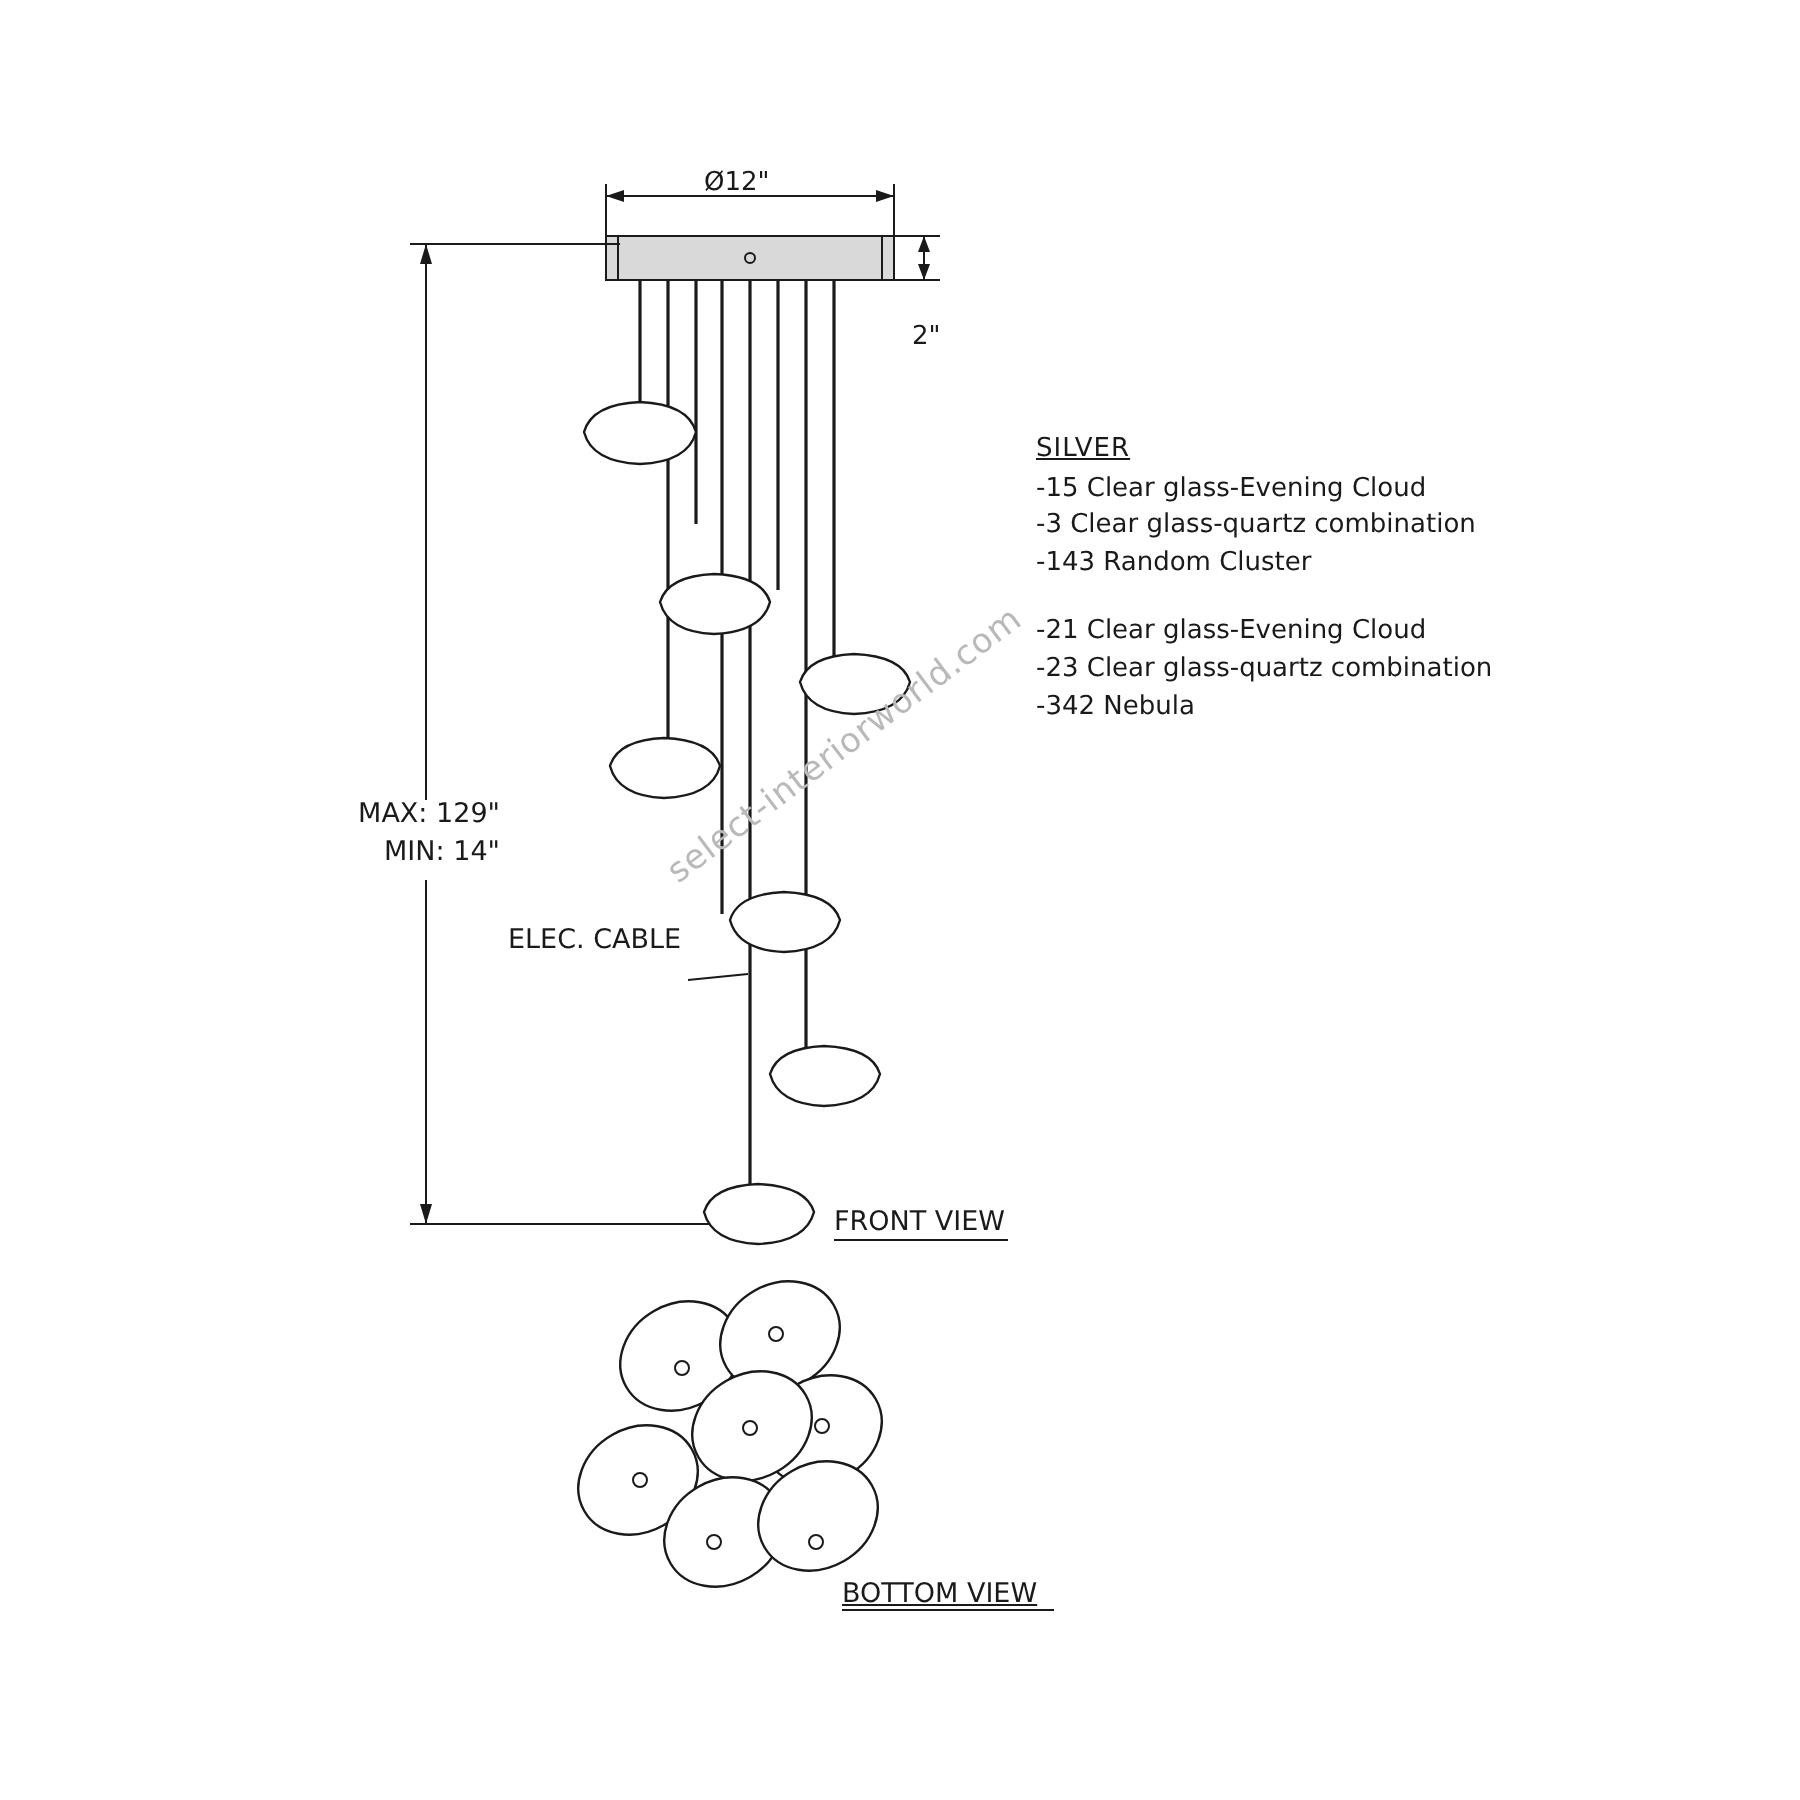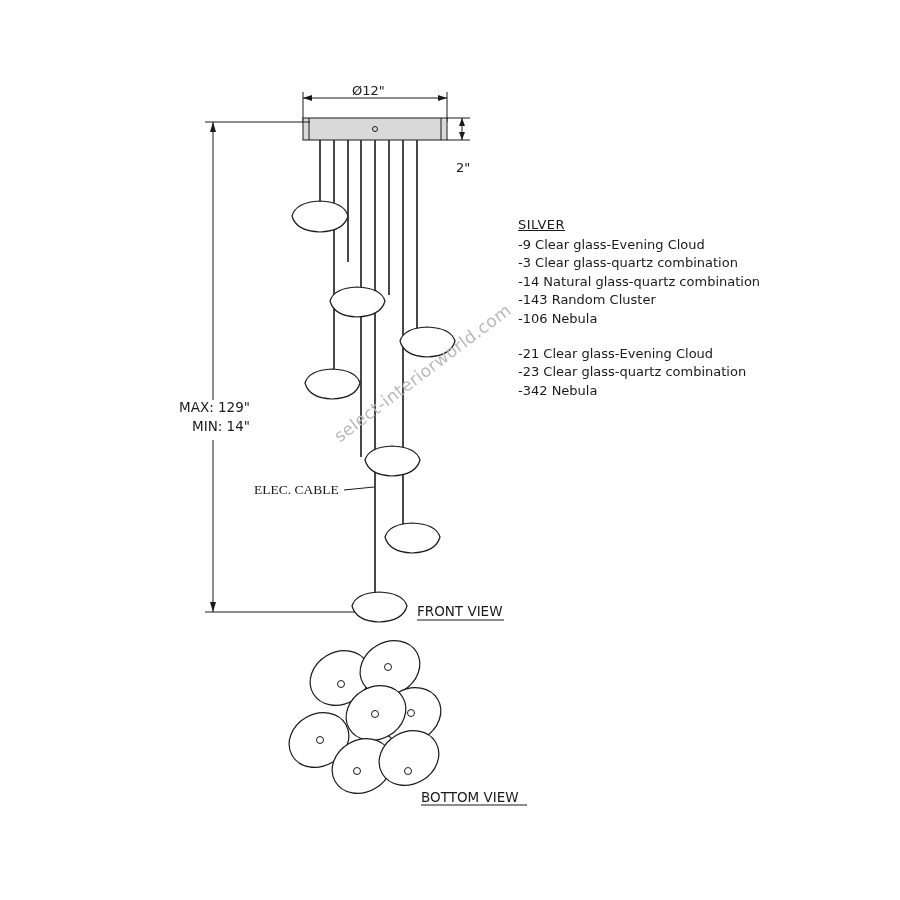--- a/index.html
+++ b/index.html
@@ -181,34 +181,32 @@
 
     <text class="dim-text" x="352" y="95">Ø12"</text>
     <text class="dim-text" x="456" y="172">2"</text>
   </svg>
 
   <div class="maxmin">
     <div>MAX: 129"</div>
     <div>MIN: 14"</div>
   </div>
 
-  <div class="lbl" style="left:254px; top:482px;font-family:Liberation Serif, serif;">ELEC. CABLE</div>
+  <div class="lbl" style="left:254px; top:462px;">ELEC. CABLE</div>
 
   <div class="lbl" style="left:417px; top:603px;">FRONT VIEW</div>
 
-  <div class="lbl" style="left:421px; top:789px;">BOTTOM VIEW</div>
+  <div class="lbl" style="left:421px; top:789px;text-decoration:underline;">BOTTOM VIEW</div>
 
   <div class="legend">
     <div class="group">
       <div class="group-title">SILVER</div>
-      <div class="item">-9 Clear glass-Evening Cloud</div>
+      <div class="item">-15 Clear glass-Evening Cloud</div>
       <div class="item">-3 Clear glass-quartz combination</div>
-      <div class="item">-14 Natural glass-quartz combination</div>
       <div class="item">-143 Random Cluster</div>
-      <div class="item">-106 Nebula</div>
     </div>
     <div class="group">
       <div class="item">-21 Clear glass-Evening Cloud</div>
       <div class="item">-23 Clear glass-quartz combination</div>
       <div class="item">-342 Nebula</div>
     </div>
   </div>
 
   <div class="watermark">select-interiorworld.com</div>
 

